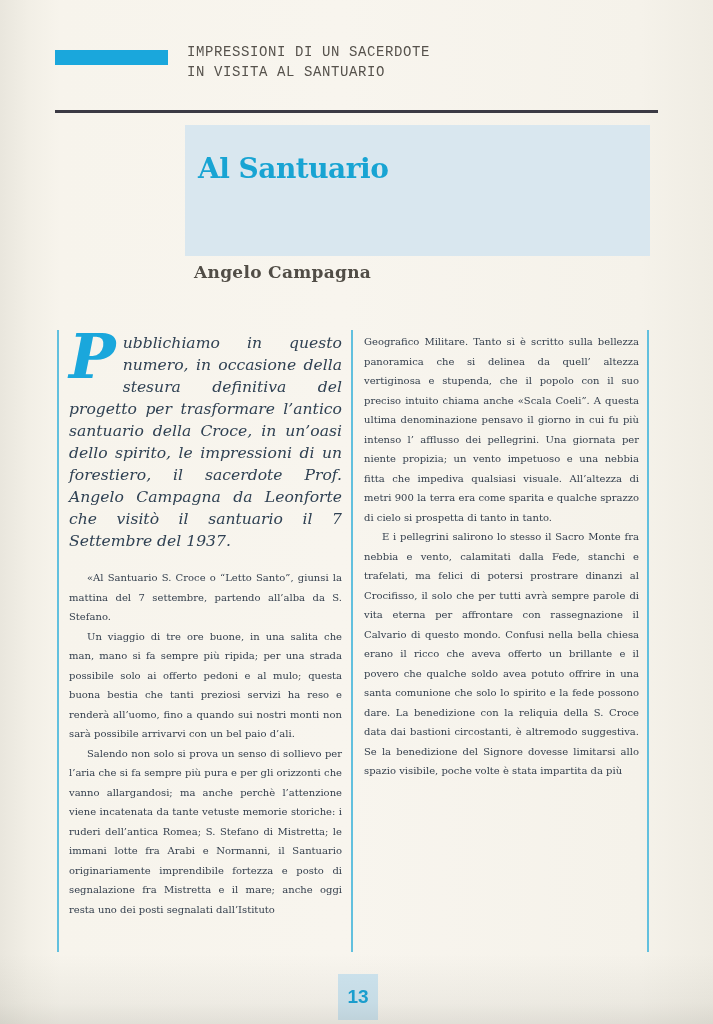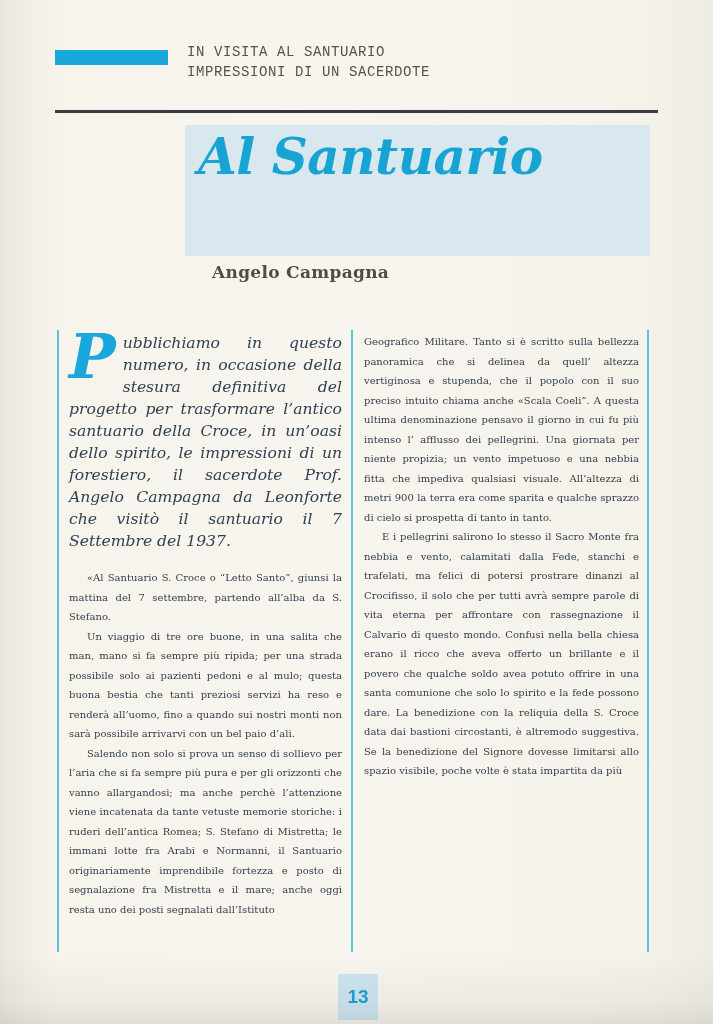--- a/index.html
+++ b/index.html
@@ -49,32 +49,31 @@
     background: #3b3a44;
   }
   .title-box {
     position: absolute;
     left: 185px; top: 125px;
     width: 465px; height: 131px;
     background: #d9e7ef;
   }
   .title-box h1 {
     margin: 0;
-    padding: 8px 0 0 13px;
+    padding: 20px 0 0 13px;
     font-family: "DejaVu Serif", serif;
     font-weight: bold;
-    font-size: 50px;
+    font-size: 28px;
     line-height: 47px;
     letter-spacing: -0.5px;
     color: #18a4d3;
-    font-style: italic;
   }
   .author {
     position: absolute;
-    left: 212px; top: 262px;
+    left: 194px; top: 262px;
     font-family: "DejaVu Serif", serif;
     font-weight: bold;
     font-size: 17px;
     color: #514d46;
     letter-spacing: 0.3px;
   }
 
   
   .columns {
     position: absolute;
@@ -142,37 +141,37 @@
   }
 </style>
 </head>
 <body>
 
 <div class="page">
 
   <header>
     <div class="accent-bar"></div>
     <div class="kicker">
+      <div>IMPRESSIONI DI UN SACERDOTE</div>
       <div>IN VISITA AL SANTUARIO</div>
-      <div>IMPRESSIONI DI UN SACERDOTE</div>
     </div>
     <div class="dark-rule"></div>
     <div class="title-box">
       <h1>
         <span>Al Santuario</span><br>
       </h1>
     </div>
     <div class="author">Angelo Campagna</div>
   </header>
 
   <main class="columns">
     <div class="col col-left">
       <p class="intro"><span class="dropcap">P</span><span>ubblichiamo in questo numero, in occasione della stesura definitiva del progetto per trasformare l’antico santuario della Croce, in un’oasi dello spirito, le impressioni di un forestiero, il sacerdote Prof. Angelo Campagna da Leonforte che visitò il santuario il 7 Settembre del 1937.</span></p>
       <p class="body">«Al Santuario S. Croce o “Letto Santo”, giunsi la mattina del 7 settembre, partendo all’alba da S. Stefano.</p>
-      <p class="body">Un viaggio di tre ore buone, in una salita che man, mano si fa sempre più ripida; per una strada possibile solo ai pazienti pedoni e al mulo; questa buona bestia che tanti preziosi servizi ha reso e renderà all’uomo, fino a quando sui nostri monti non sarà possibile arrivarvi con un bel paio d’ali.</p>
+      <p class="body">Un viaggio di tre ore buone, in una salita che man, mano si fa sempre più ripida; per una strada possibile solo ai offerto pedoni e al mulo; questa buona bestia che tanti preziosi servizi ha reso e renderà all’uomo, fino a quando sui nostri monti non sarà possibile arrivarvi con un bel paio d’ali.</p>
       <p class="body">Salendo non solo si prova un senso di sollievo per l’aria che si fa sempre più pura e per gli orizzonti che vanno allargandosi; ma anche perchè l’attenzione viene incatenata da tante vetuste memorie storiche: i ruderi dell’antica Romea; S. Stefano di Mistretta; le immani lotte fra Arabi e Normanni, il Santuario originariamente imprendibile fortezza e posto di segnalazione fra Mistretta e il mare; anche oggi resta uno dei posti segnalati dall’Istituto</p>
     </div>
     <div class="col col-right">
       <p class="body noindent">Geografico Militare. Tanto si è scritto sulla bellezza panoramica che si delinea da quell’ altezza vertiginosa e stupenda, che il popolo con il suo preciso intuito chiama anche «Scala Coeli”. A questa ultima denominazione pensavo il giorno in cui fu più intenso l’ afflusso dei pellegrini. Una giornata per niente propizia; un vento impetuoso e una nebbia fitta che impediva qualsiasi visuale. All’altezza di metri 900 la terra era come sparita e qualche sprazzo di cielo si prospetta di tanto in tanto.</p>
       <p class="body">E i pellegrini salirono lo stesso il Sacro Monte fra nebbia e vento, calamitati dalla Fede, stanchi e trafelati, ma felici di potersi prostrare dinanzi al Crocifisso, il solo che per tutti avrà sempre parole di vita eterna per affrontare con rassegnazione il Calvario di questo mondo. Confusi nella bella chiesa erano il ricco che aveva offerto un brillante e il povero che qualche soldo avea potuto offrire in una santa comunione che solo lo spirito e la fede possono dare. La benedizione con la reliquia della S. Croce data dai bastioni circostanti, è altremodo suggestiva. Se la benedizione del Signore dovesse limitarsi allo spazio visibile, poche volte è stata impartita da più</p>
     </div>
   </main>
 
   <footer>
     <div class="pagenum-box">

